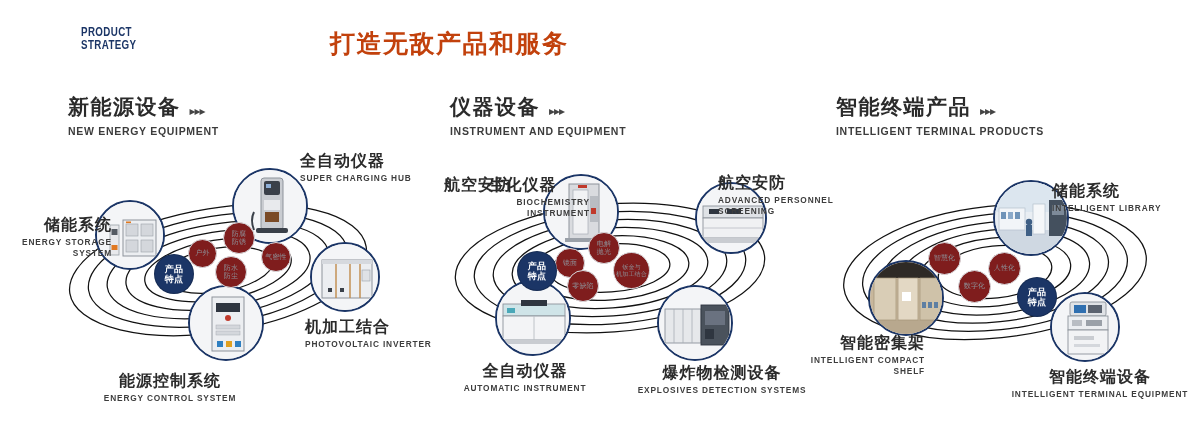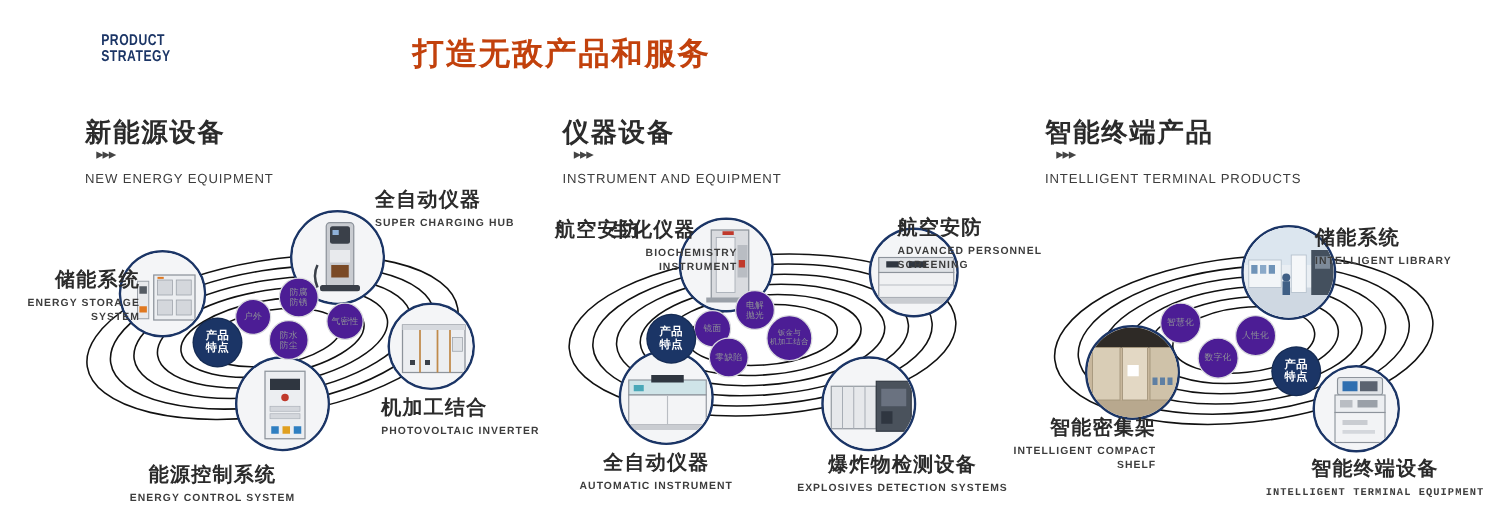--- a/index.html
+++ b/index.html
@@ -26,51 +26,51 @@
   }
   .hdr-en div { display: block; }
   .hdr-sub {
     position: absolute; left: 330px; top: 31px;
     font-size: 25px; font-weight: 700; color: #c2410c;
     letter-spacing: 1.5px; white-space: nowrap; line-height: 1;
   }
 
   
   .sec { position: absolute; }
-  .sec-row { display: flex; align-items: flex-start; flex-direction: column; }
+  .sec-row { display: flex; align-items: flex-end; }
   .sec-cn {
     font-size: 21px; font-weight: 700; color: #2b2b2b;
     letter-spacing: 1.5px; line-height: 1; white-space: nowrap;
   }
   .sec-arrows {
     margin-left: 9px; font-size: 12px; color: #444; letter-spacing: -1px;
     font-weight: 700; line-height: 1;
   }
   .sec-en {
-    margin-top: 8px; font-size: 10.5px; font-weight: 400;
+    margin-top: 8px; font-size: 10.5px; font-weight: 700;
     color: #3c3c3c; letter-spacing: 0.7px; white-space: nowrap;
   }
 
   
   .cluster { position: absolute; }
   .cluster svg { position: absolute; left: 0; top: 0; overflow: visible; }
 
   
   .node {
     position: absolute; border-radius: 50%;
     border: 2.2px solid #1b3566;
     background: #f2f3f5;
     overflow: hidden;
   }
   .node .art { position: absolute; inset: 0; }
 
   
   .feat {
     position: absolute; border-radius: 50%;
-    border: 1px solid #d9dade; background: #4c1d95;
+    border: 1px solid #d9dade; background: #7f1d1d;
     display: flex; align-items: center; justify-content: center;
     text-align: center; color: #8d8f96;
     font-size: 7px; line-height: 1.15; letter-spacing: 0.2px;
     font-family: "DejaVu Sans", "Liberation Sans", sans-serif;
   }
 
   
   .core {
     position: absolute; border-radius: 50%;
     background: #1b3566; color: #ffffff;
@@ -453,18 +453,18 @@
     <div class="cn">储能系统</div>
     <div class="en">INTELLIGENT LIBRARY</div>
   </div>
 
   <div class="lbl r" style="left:790px; top:334px; width:135px;">
     <div class="cn">智能密集架</div>
     <div class="en" style="white-space: pre-line;">INTELLIGENT COMPACT
 SHELF</div>
   </div>
 
-  <div class="lbl c" style="left:1000px; top:356px; width:200px;font-family:Liberation Mono, monospace;">
+  <div class="lbl c" style="left:1000px; top:356px; width:200px;">
     <div class="cn">智能终端设备</div>
     <div class="en">INTELLIGENT TERMINAL EQUIPMENT</div>
   </div>
 
 </div>
 
 </body></html>

